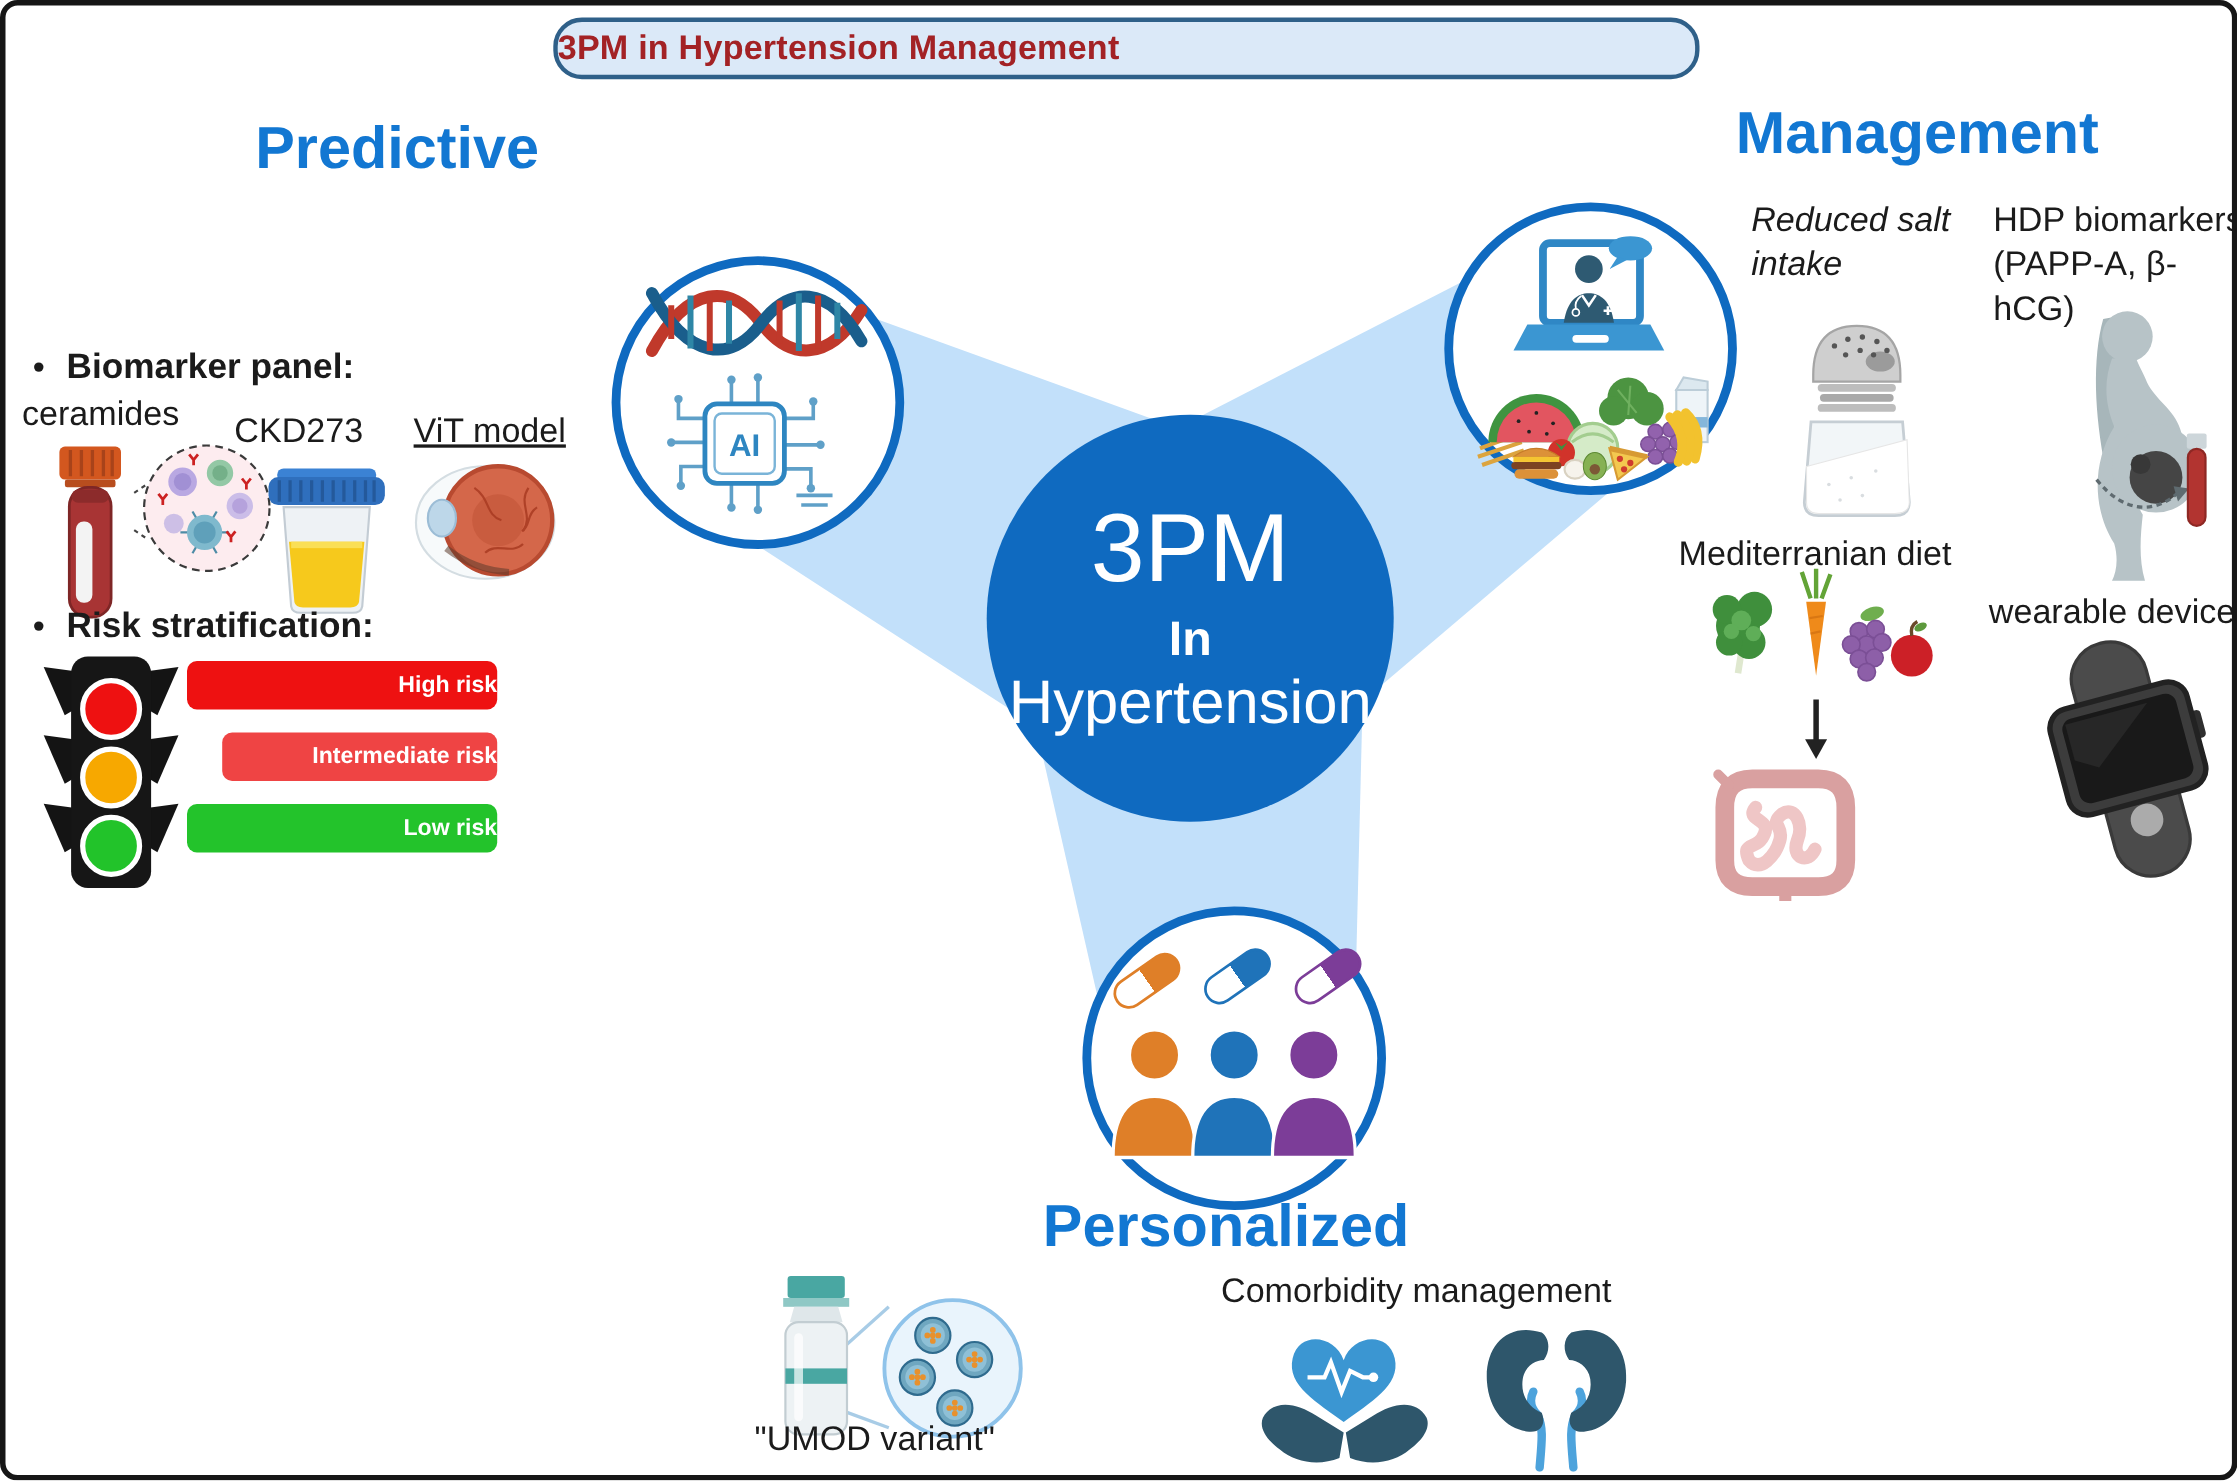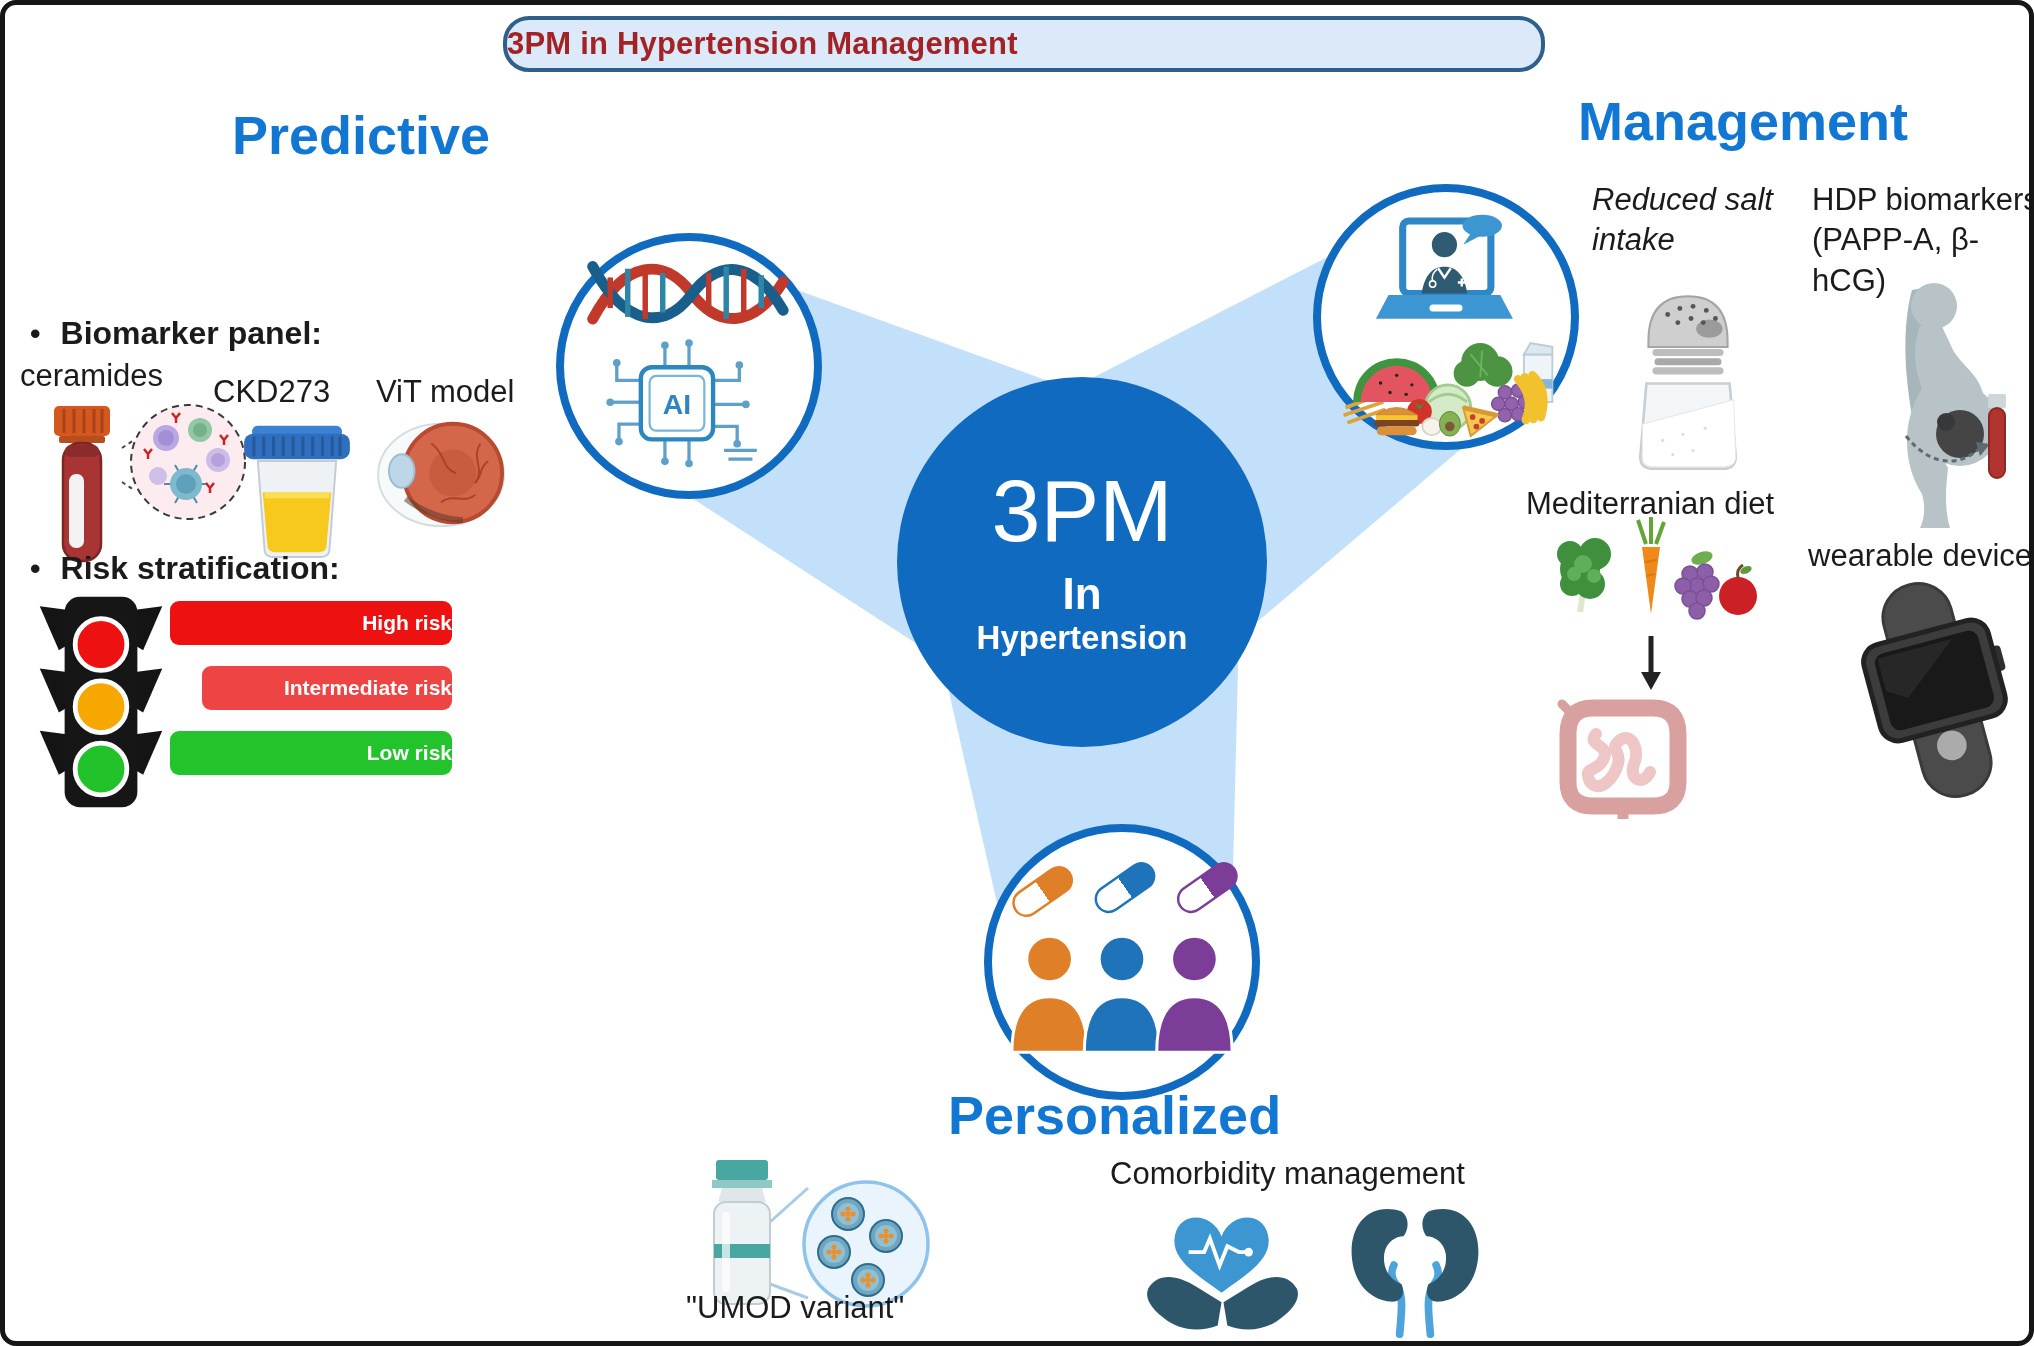--- a/index.html
+++ b/index.html
@@ -18,21 +18,21 @@
   .h-preventive{left:1578px;top:90px;}
   .h-personalized{left:948px;top:1084px;}
   
   .bullet-line{display:flex;align-items:baseline;gap:20px;font-size:32px;font-weight:700;z-index:6;}
   .bullet-line .dot{font-size:30px;}
   .bl-1{left:30px;top:315px;}
   .bl-2{left:30px;top:550px;}
   .lbl{font-size:31px;font-weight:400;color:#1b1b1b;z-index:6;line-height:1.3;}
   .lbl-ceramides{left:20px;top:356px;}
   .lbl-ckd{left:213px;top:372px;}
-  .lbl-vit{left:376px;top:372px;}
+  .lbl-vit{left:376px;top:372px;text-decoration:underline;}
   .lbl-salt{left:1592px;top:180px;width:205px;font-style:italic;}
   .lbl-hdp{left:1812px;top:180px;width:228px;}
   .lbl-diet{left:1526px;top:484px;}
   .lbl-wearable{left:1808px;top:536px;}
   .lbl-drugs{left:610px;top:1118px;}
   .lbl-umod{left:686px;top:1288px;}
   .lbl-comorb{left:1110px;top:1154px;font-weight:500;}
   
   .risk-bars{left:170px;top:601px;width:282px;z-index:6;}
   .risk-bar{height:44px;border-radius:9px;margin-bottom:21px;display:flex;align-items:center;justify-content:flex-end;
@@ -43,21 +43,21 @@
   
   .beams{left:0;top:0;z-index:1;}
   .node-circle{border-radius:50%;background:#fff;border:8px solid #0f6ac0;z-index:3;box-sizing:border-box;}
   .c-predictive{left:556px;top:233px;width:266px;height:266px;}
   .c-preventive{left:1313px;top:184px;width:266px;height:266px;}
   .c-personalized{left:984px;top:824px;width:276px;height:276px;}
   .c-center{left:897px;top:377px;width:370px;height:370px;border-radius:50%;background:#0f6ac0;z-index:3;
             display:flex;flex-direction:column;align-items:center;justify-content:center;color:#fff;text-align:center;}
   .c-center .l1{font-size:88px;font-weight:400;line-height:1;margin-bottom:14px;}
   .c-center .l2{font-size:44px;font-weight:600;line-height:1.15;}
-  .c-center .l3{font-size:33px;font-weight:700;line-height:1.15;}
+  .c-center .l3{font-size:56px;font-weight:400;line-height:1.15;}
   .circle-inner{position:absolute;}
 </style>
 </head>
 <body>
 
 <div class="canvas">
   <div class="frame"></div>
 
   <svg class="abs beams" width="2034" height="1346" viewBox="0 0 2034 1346">
     <polygon points="739,269 1153,419 1011,705 641,465" fill="#c2e0fa"></polygon>

